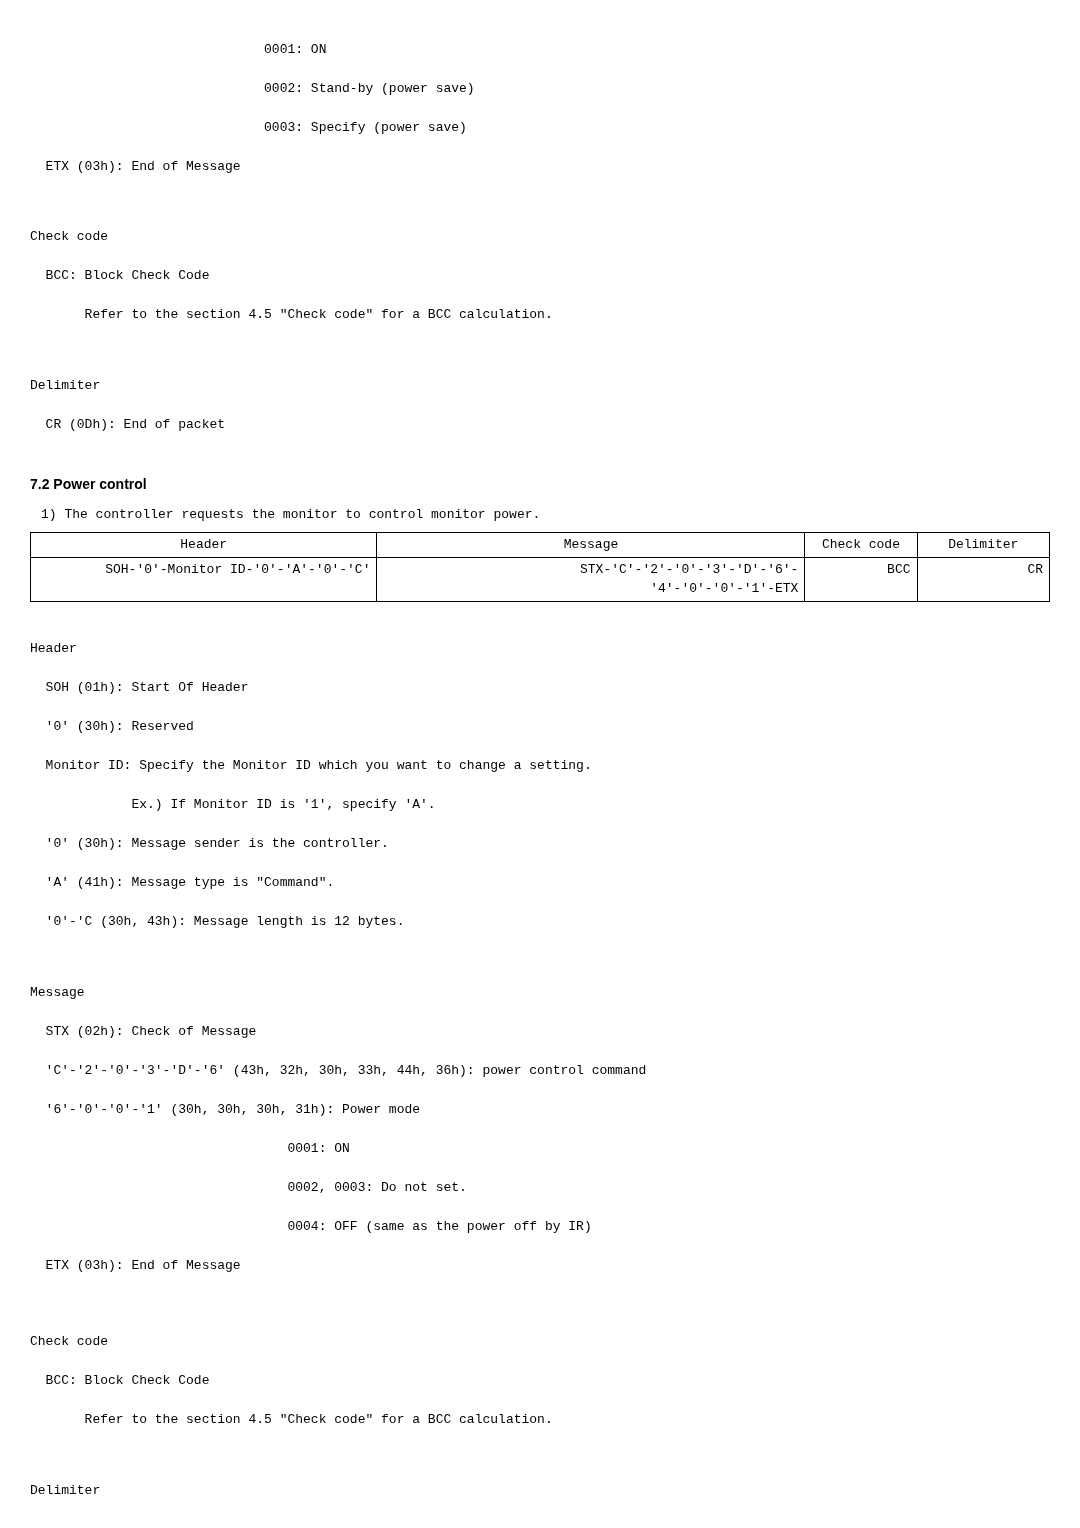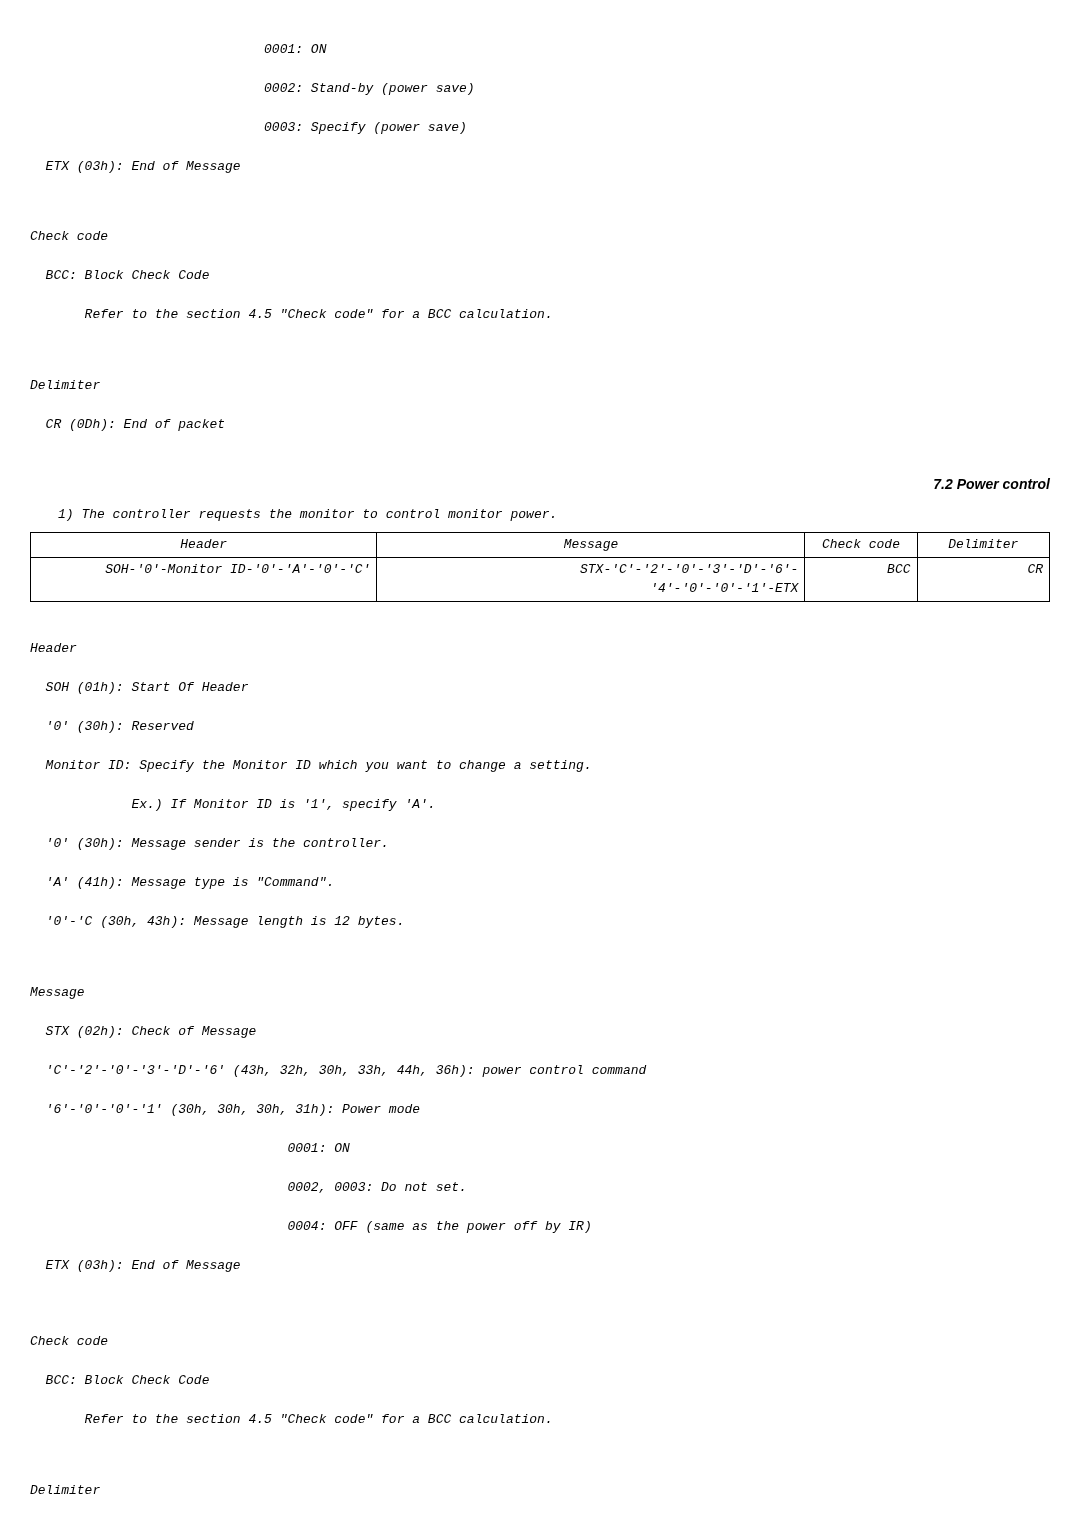--- a/index.html
+++ b/index.html
@@ -1,36 +1,34 @@
 <!DOCTYPE html>
 <html><head>
   <meta charset="utf-8">
   <style>
     * {
       margin: 0;
       padding: 0;
       box-sizing: border-box;
-      font-style: italic;
     }
     body {
       font-family: "Courier New", monospace;
       font-size: 13px;
       line-height: 1.5;
       color: #000;
       background: #fff;
       padding: 20px 30px;
       width: 1080px;
     }
     .section-heading {
       font-family: Arial, sans-serif;
       font-size: 14px;
       font-weight: bold;
       margin-top: 20px;
       margin-bottom: 10px;
-      text-align: right;
     }
     .block {
       white-space: pre;
     }
     table {
       border-collapse: collapse;
       width: 100%;
       margin: 8px 0;
       font-family: "Courier New", monospace;
       font-size: 13px;
@@ -66,21 +64,21 @@
 <div>       Refer to the section 4.5 "Check code" for a BCC calculation.</div>
 </div>
 
 <div class="block" style="margin-top:12px;">
 <div>Delimiter</div>
 <div>  CR (0Dh): End of packet</div>
 </div>
 
 <div class="section-heading">7.2 Power control</div>
 
-<div class="block" style="margin-left:28px;">1) The controller requests the monitor to control monitor power.</div>
+<div class="block" style="margin-left:11px;">1) The controller requests the monitor to control monitor power.</div>
 
 <table>
   <tbody>
       <tr>
     <th class="col-header-1">Header</th>
     <th class="col-header-2">Message</th>
     <th class="col-header-3">Check code</th>
     <th class="col-header-4">Delimiter</th>
   </tr>
   <tr>

